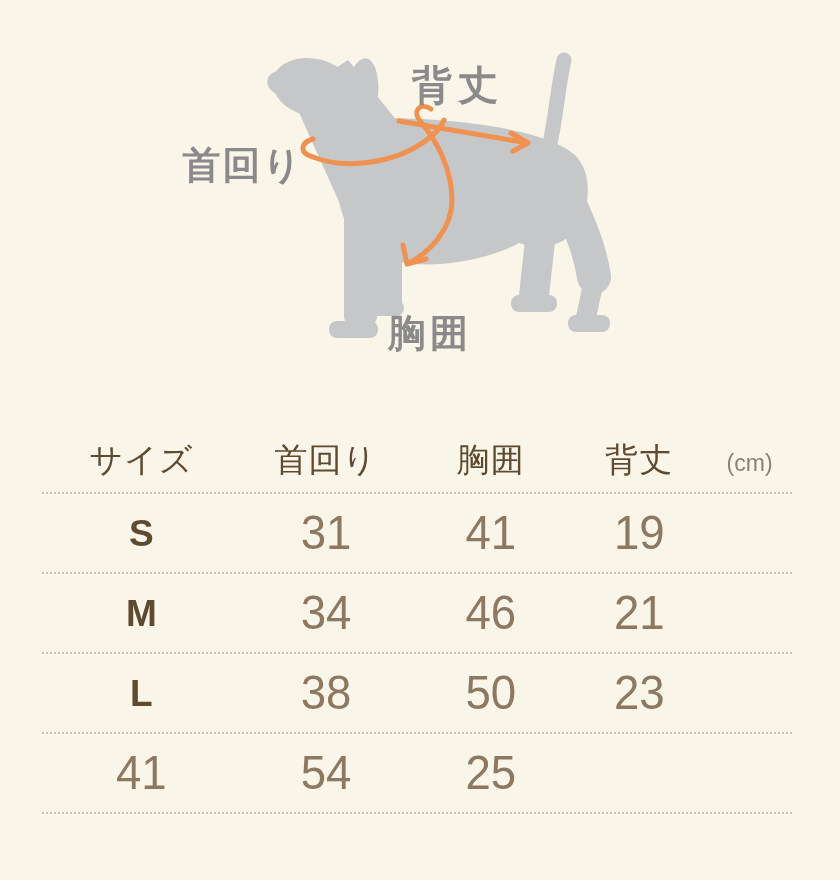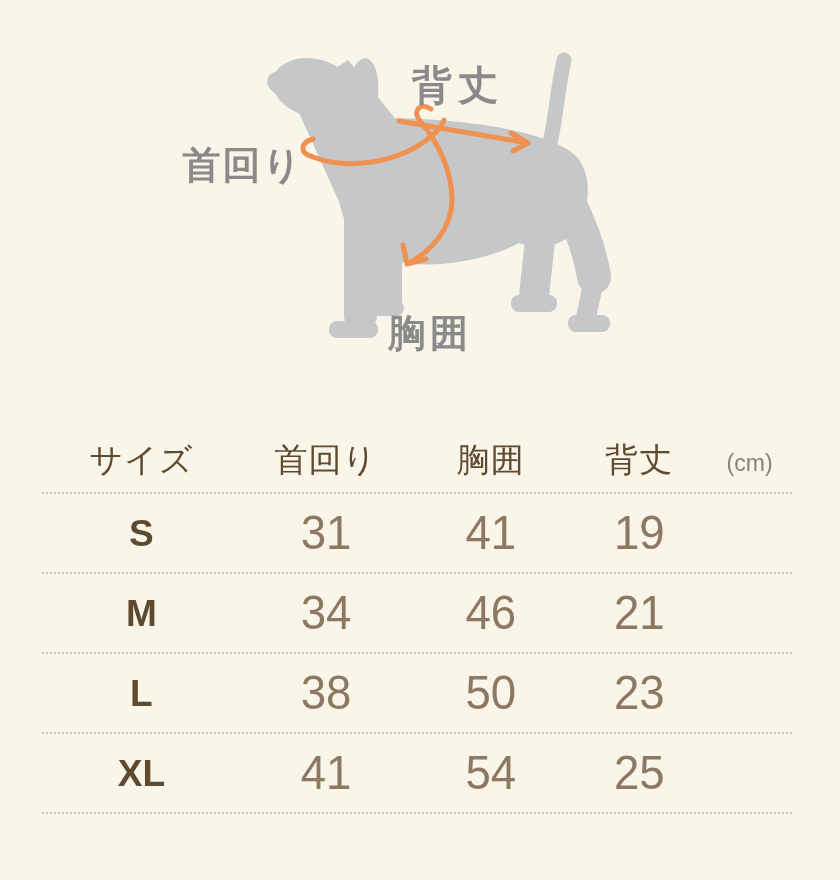--- a/index.html
+++ b/index.html
@@ -132,21 +132,20 @@
 
     <div class="t-row">
       <div class="cell sz">L</div>
       <div class="cell val">38</div>
       <div class="cell val">50</div>
       <div class="cell val">23</div>
       <div class="cell"></div>
     </div>
 
     <div class="t-row">
-      <div class="cell sz">XL</div>
       <div class="cell val">41</div>
       <div class="cell val">54</div>
       <div class="cell val">25</div>
       <div class="cell"></div>
     </div>
 
   </div>
 </div>
 
 </body></html>

